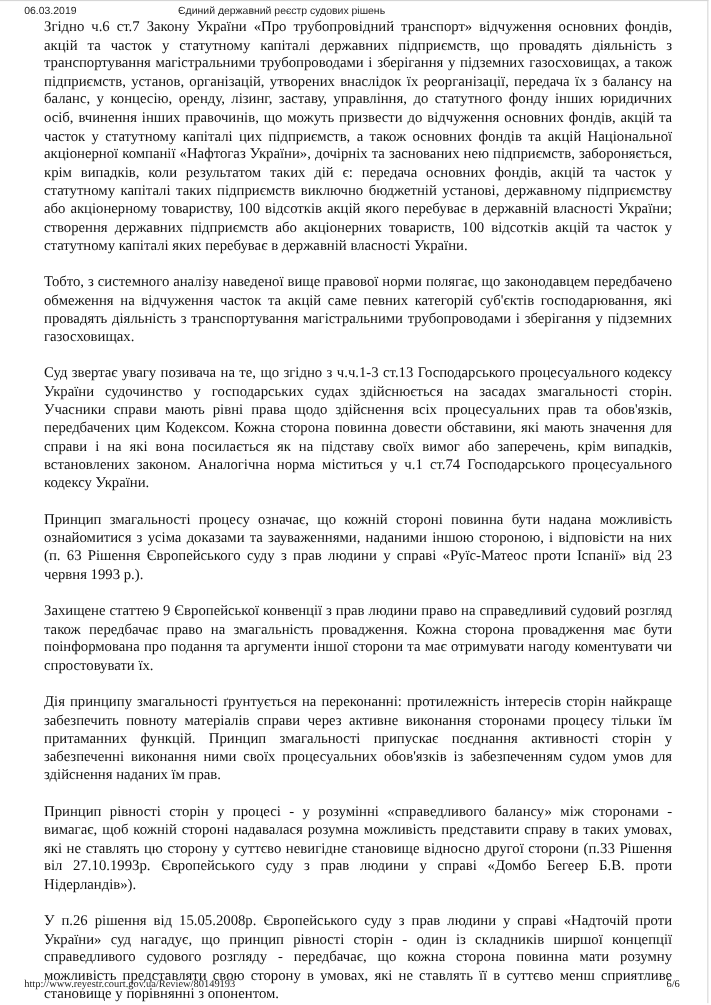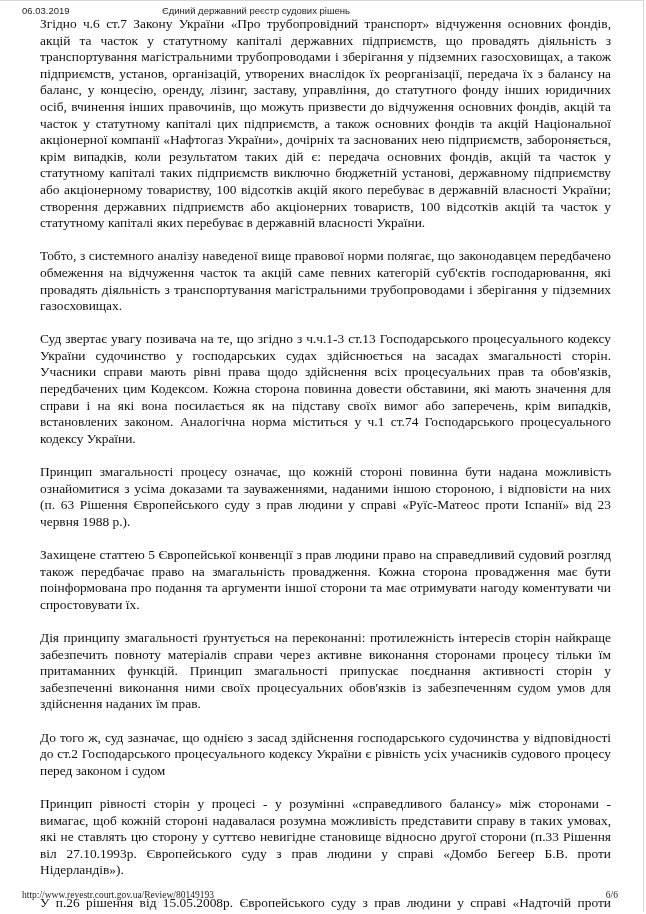--- a/index.html
+++ b/index.html
@@ -41,24 +41,23 @@
 
 <div class="hdr">
   <span class="date">06.03.2019</span>
   <span class="title">Єдиний державний реєстр судових рішень</span>
 </div>
 
 <div class="content">
   <p>Згідно ч.6 ст.7 Закону України «Про трубопровідний транспорт» відчуження основних фондів, акцій та часток у статутному капіталі державних підприємств, що провадять діяльність з транспортування магістральними трубопроводами і зберігання у підземних газосховищах, а також підприємств, установ, організацій, утворених внаслідок їх реорганізації, передача їх з балансу на баланс, у концесію, оренду, лізинг, заставу, управління, до статутного фонду інших юридичних осіб, вчинення інших правочинів, що можуть призвести до відчуження основних фондів, акцій та часток у статутному капіталі цих підприємств, а також основних фондів та акцій Національної акціонерної компанії «Нафтогаз України», дочірніх та заснованих нею підприємств, забороняється, крім випадків, коли результатом таких дій є: передача основних фондів, акцій та часток у статутному капіталі таких підприємств виключно бюджетній установі, державному підприємству або акціонерному товариству, 100 відсотків акцій якого перебуває в державній власності України; створення державних підприємств або акціонерних товариств, 100 відсотків акцій та часток у статутному капіталі яких перебуває в державній власності України.</p>
   <p>Тобто, з системного аналізу наведеної вище правової норми полягає, що законодавцем передбачено обмеження на відчуження часток та акцій саме певних категорій суб'єктів господарювання, які провадять діяльність з транспортування магістральними трубопроводами і зберігання у підземних газосховищах.</p>
   <p>Суд звертає увагу позивача на те, що згідно з ч.ч.1-3 ст.13 Господарського процесуального кодексу України судочинство у господарських судах здійснюється на засадах змагальності сторін. Учасники справи мають рівні права щодо здійснення всіх процесуальних прав та обов'язків, передбачених цим Кодексом. Кожна сторона повинна довести обставини, які мають значення для справи і на які вона посилається як на підставу своїх вимог або заперечень, крім випадків, встановлених законом. Аналогічна норма міститься у ч.1 ст.74 Господарського процесуального кодексу України.</p>
-  <p>Принцип змагальності процесу означає, що кожній стороні повинна бути надана можливість ознайомитися з усіма доказами та зауваженнями, наданими іншою стороною, і відповісти на них (п. 63 Рішення Європейського суду з прав людини  у справі «Руїс-Матеос проти Іспанії» від 23 червня 1988 р.).</p>
-  <p>Захищене статтею 5 Європейської конвенції з прав людини право на справедливий судовий розгляд також передбачає право на змагальність провадження. Кожна сторона провадження має бути поінформована про подання та аргументи іншої сторони та має отримувати нагоду коментувати чи спростовувати їх.</p>
+  <p>Принцип змагальності процесу означає, що кожній стороні повинна бути надана можливість ознайомитися з усіма доказами та зауваженнями, наданими іншою стороною, і відповісти на них (п. 63 Рішення Європейського суду з прав людини  у справі «Руїс-Матеос проти Іспанії» від 23 червня 1993 р.).</p>
+  <p>Захищене статтею 9 Європейської конвенції з прав людини право на справедливий судовий розгляд також передбачає право на змагальність провадження. Кожна сторона провадження має бути поінформована про подання та аргументи іншої сторони та має отримувати нагоду коментувати чи спростовувати їх.</p>
   <p>Дія принципу змагальності ґрунтується на переконанні: протилежність інтересів сторін найкраще забезпечить повноту матеріалів справи через активне виконання сторонами процесу тільки їм притаманних функцій. Принцип змагальності припускає поєднання активності сторін у забезпеченні виконання ними своїх процесуальних обов'язків із забезпеченням судом умов для здійснення наданих їм прав.</p>
-  <p>До того ж, суд зазначає, що однією з засад здійснення господарського судочинства у відповідності до ст.2 Господарського процесуального кодексу України є рівність усіх учасників судового процесу перед законом і судом</p>
   <p>Принцип рівності сторін у процесі - у розумінні «справедливого балансу» між сторонами - вимагає, щоб кожній стороні надавалася розумна можливість представити справу в таких умовах, які не ставлять цю сторону у суттєво невигідне становище відносно другої сторони (п.33 Рішення віл 27.10.1993р.  Європейського суду з прав людини  у справі «Домбо  Бегеер Б.В.  проти Нідерландів»).</p>
   <p>У п.26 рішення від 15.05.2008р. Європейського суду з прав людини  у справі «Надточій проти України» суд нагадує, що принцип рівності сторін - один із складників ширшої концепції справедливого судового розгляду - передбачає, що кожна сторона повинна мати розумну можливість представляти свою сторону в умовах, які не ставлять її в суттєво менш сприятливе становище у порівнянні з опонентом.</p>
 
 </div>
 
 <div class="ftr">
   <span class="url">http://www.reyestr.court.gov.ua/Review/80149193</span>
   <span class="pg">6/6</span>
 </div>
 

